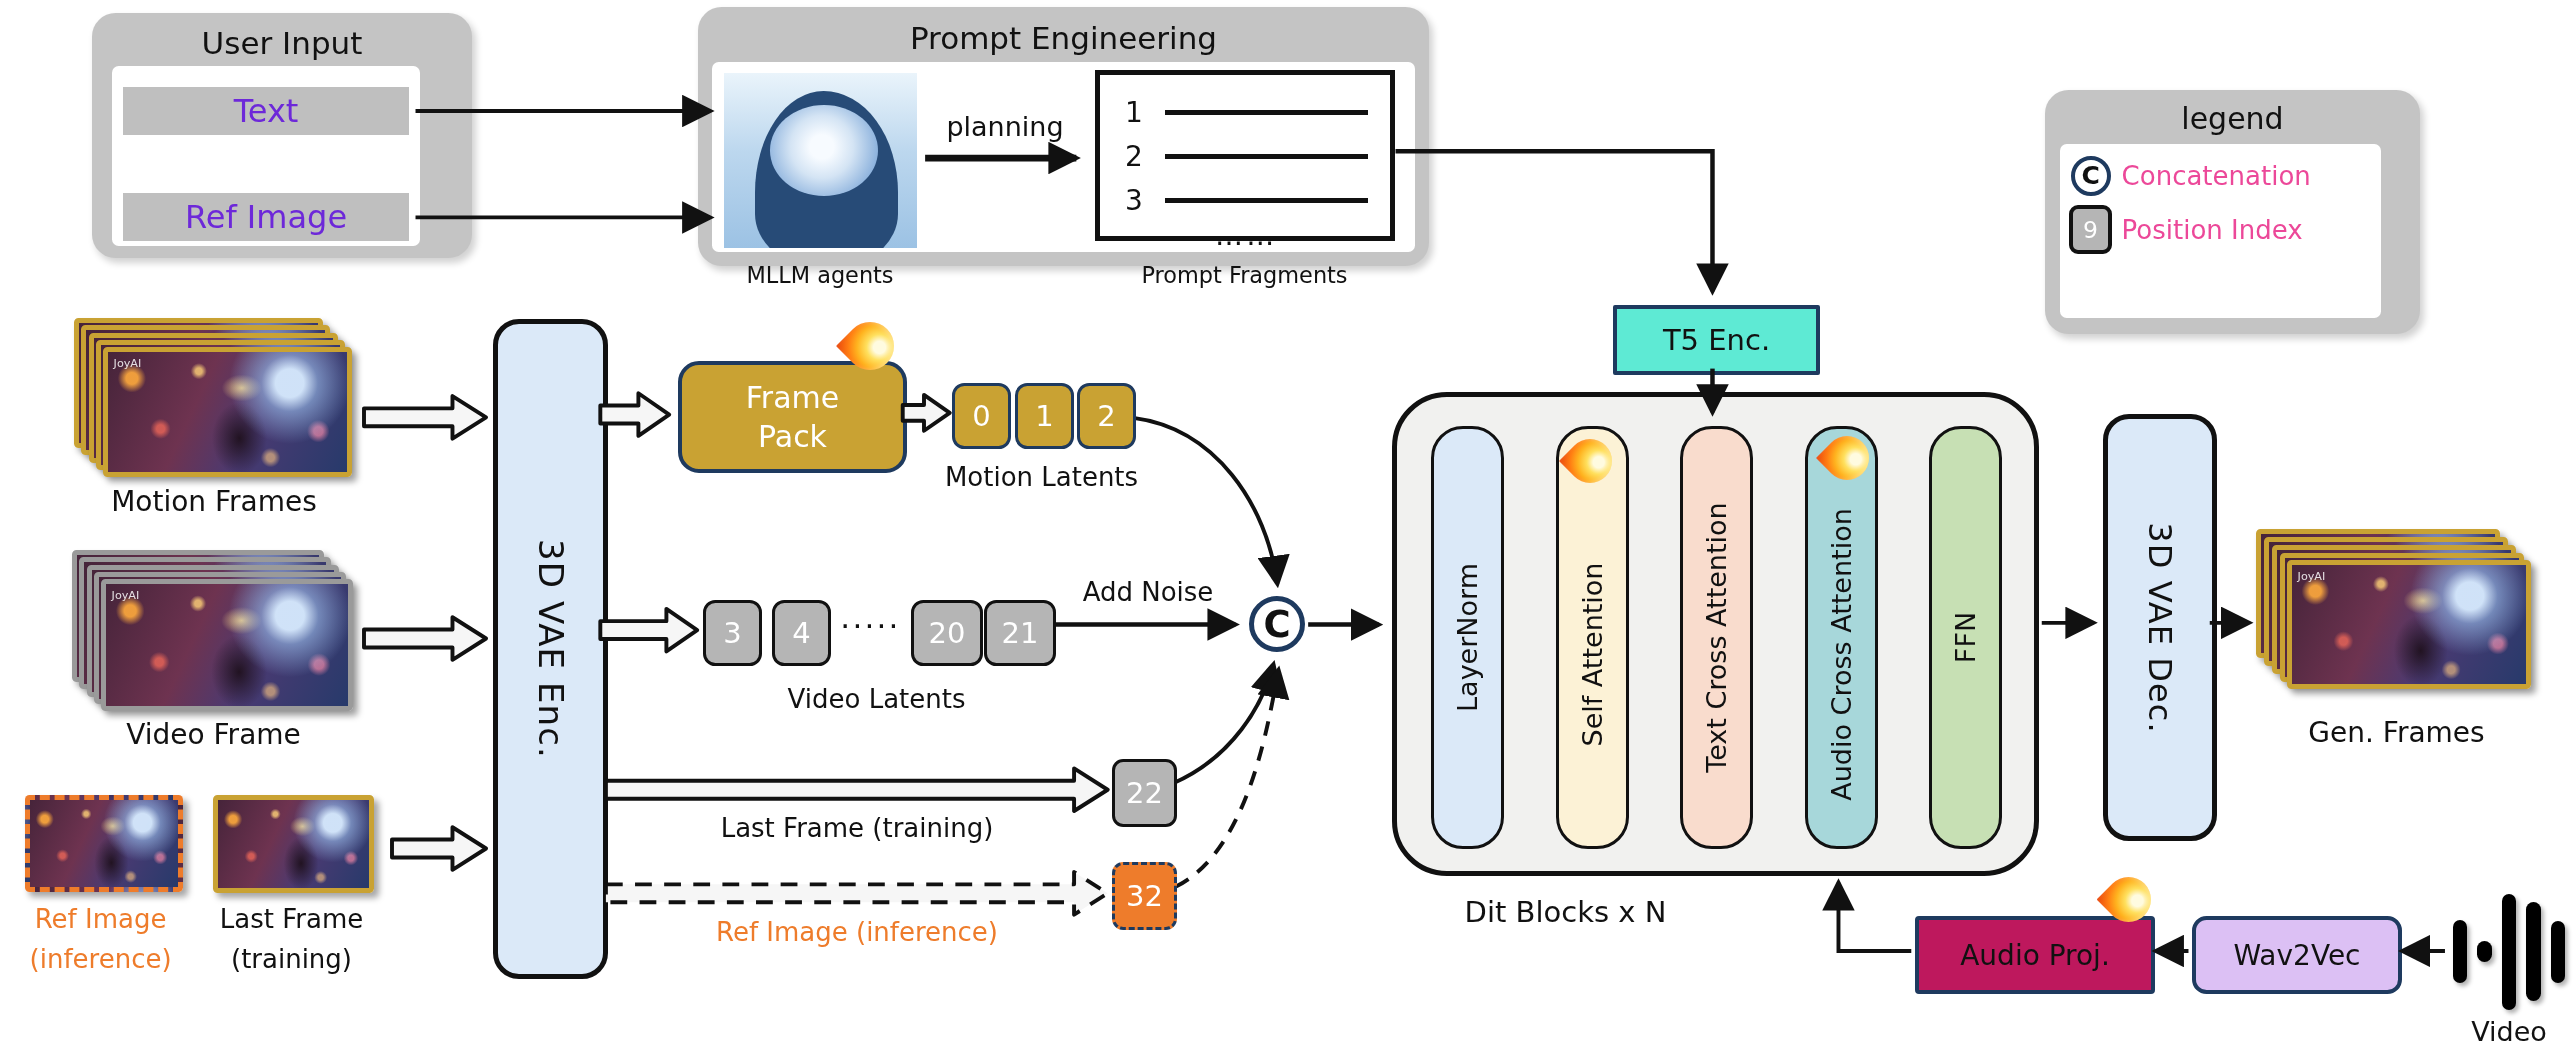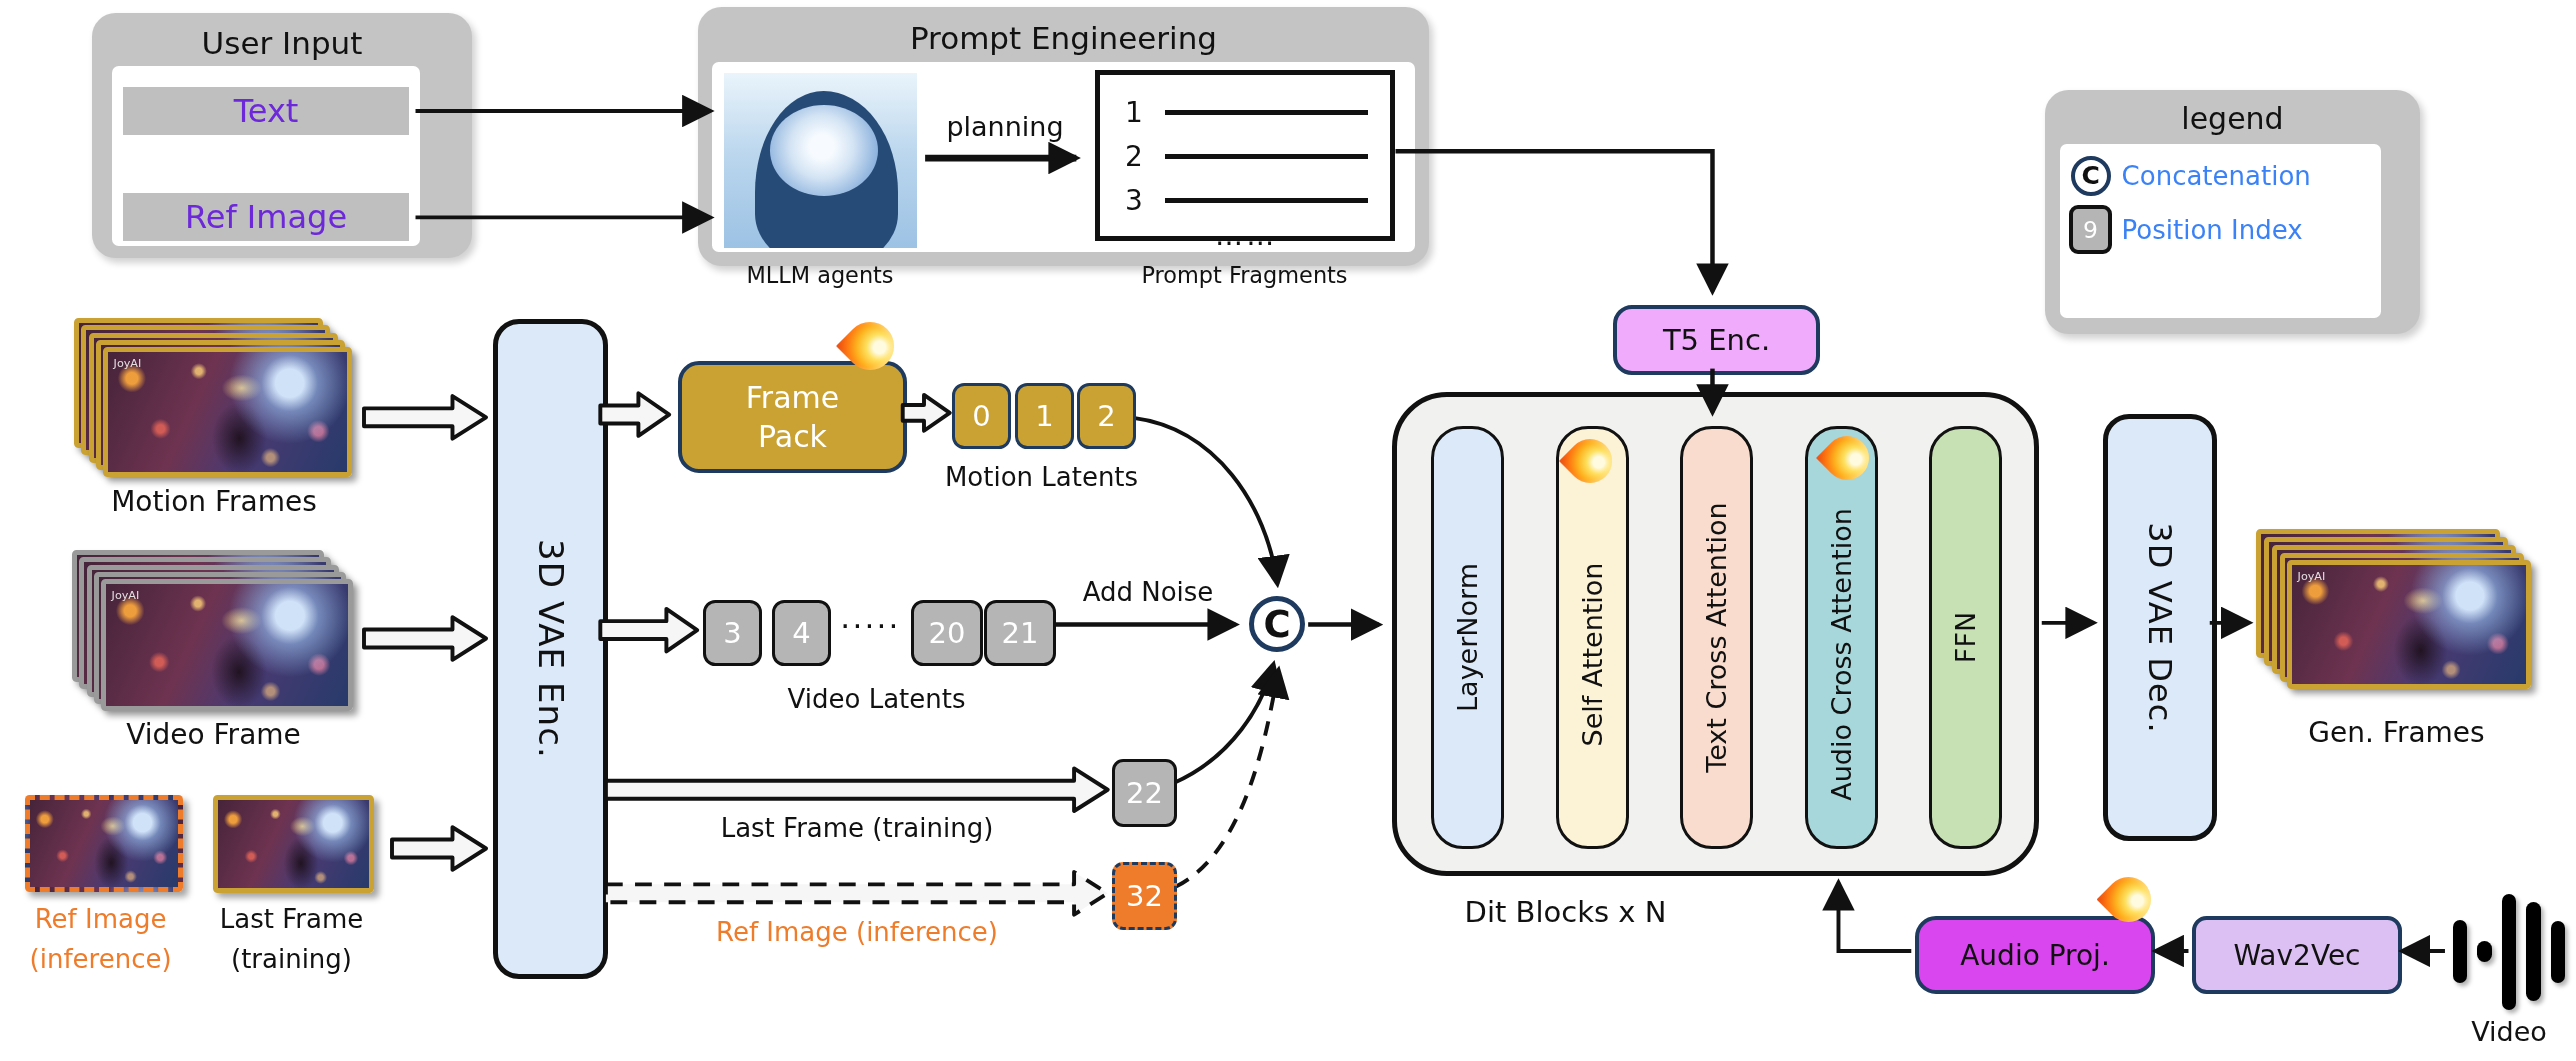--- a/index.html
+++ b/index.html
@@ -57,21 +57,21 @@
          background:radial-gradient(circle at 62% 66%, #fffbe0 0 14%, #ffe05e 30%, #ffb31f 52%, #ff7d12 72%, #e8430c 100%);
          border-radius:2% 50% 50% 50%;transform:rotate(-45deg);
          box-shadow:inset -2.2px -2.2px 5.6px rgba(255,255,255,.35);}
   .flame.inpill{position:absolute;}
 
   
   .cicon{display:inline-flex;align-items:center;justify-content:center;background:#fff;
          border:4.5px solid #1e3a5f;border-radius:50%;font-weight:bold;color:#111;}
   .legend-row{display:flex;align-items:center;height:54px;}
   .legend-ic{width:62px;display:flex;align-items:center;justify-content:center;flex:0 0 62px;}
-  .legend-label{font-size:26px;color:#3b82f6;}
+  .legend-label{font-size:26px;color:#ec4899;}
   .posidx{display:inline-flex;align-items:center;justify-content:center;width:35px;height:41px;background:#b5b5b5;
           border:4.5px solid #111;border-radius:9px;color:#fff;font-size:23.5px;}
 
   
   #concat-node{position:absolute;left:1249px;top:596px;width:56px;height:56px;background:#fff;
                border:5px solid #1e3a5f;border-radius:50%;display:flex;align-items:center;justify-content:center;
                font-size:37px;font-weight:bold;color:#111;z-index:12;box-sizing:border-box;}
 
   
   #audio-icon{position:absolute;left:2453px;top:862px;width:112px;height:179px;display:flex;
@@ -209,21 +209,21 @@
   <div class="caption" style="left:745px;top:684px;width:263px;font-size:26px;">Video Latents</div>
   <div class="caption" style="left:1053px;top:577px;width:190px;font-size:26px;">Add Noise</div>
 
   <div class="latent gray" style="left:1112px;top:759px;width:59px;height:62px;border-radius:11.2px;">22</div>
   <div class="latent orange" style="left:1112px;top:862px;width:59px;height:62px;border-radius:11.2px;">32</div>
   <div class="caption" style="left:616px;top:813px;width:482px;font-size:26px;">Last Frame (training)</div>
   <div class="caption orange" style="left:616px;top:917px;width:482px;font-size:26px;">Ref Image (inference)</div>
 
   <div id="concat-node">C</div>
 
-  <div class="node" style="left:1613px;top:305px;width:199px;height:62px;background:#f0abfc;border-radius:19px;">T5 Enc.</div>
+  <div class="node" style="left:1613px;top:305px;width:199px;height:62px;background:#5eead4;border-radius:2px;">T5 Enc.</div>
 
   <div style="position:absolute;left:1392px;top:392px;width:647px;height:484px;background:#f1f1ef;border:5px solid #111;border-radius:55px;box-sizing:border-box;z-index:4;"></div>
   <div class="pill" style="left:1431px;top:426px;width:67px;height:417px;background:#dbe9f8;">
     <span class="vtext-ccw">LayerNorm</span>
   </div>
   <div class="pill" style="left:1556px;top:426px;width:67px;height:417px;background:#fcf2d6;">
     <span class="vtext-ccw" style="margin-top:34px;">Self Attention</span>
     <span class="flame inpill" style="left:9px;top:10px;width:44px;height:44px;"></span>
   </div>
   <div class="pill" style="left:1680px;top:426px;width:67px;height:417px;background:#f9dccd;">
@@ -245,21 +245,21 @@
     <div class="photo goldframe concert" style="left:0;top:0;width:234px;height:119px;"></div>
     <div class="photo goldframe concert" style="left:7.8px;top:7.8px;width:234px;height:119px;"></div>
     <div class="photo goldframe concert" style="left:15.7px;top:15.7px;width:234px;height:119px;"></div>
     <div class="photo goldframe concert" style="left:23.5px;top:23.5px;width:234px;height:119px;"></div>
     <div class="photo goldframe concert" style="left:31px;top:31px;width:234px;height:119px;">
       <span class="watermark">JoyAI</span>
     </div>
   </div>
   <div class="caption" style="left:2262px;top:716px;width:269px;">Gen. Frames</div>
 
-  <div class="node" style="left:1915px;top:916px;width:232px;height:70px;background:#d946ef;border-radius:21px;font-size:28px;">Audio Proj.</div>
+  <div class="node" style="left:1915px;top:916px;width:232px;height:70px;background:#be185d;border-radius:4px;font-size:28px;">Audio Proj.</div>
   <div class="flame" style="left:2106px;top:877px;width:45px;height:45px;"></div>
   <div class="node" style="left:2192px;top:916px;width:202px;height:70px;background:#dcc0f4;border-radius:14.6px;font-size:28px;">Wav2Vec</div>
   <div id="audio-icon">
     <div class="abar" style="height:63px;"></div>
     <div class="abar" style="height:21px;"></div>
     <div class="abar" style="height:116px;"></div>
     <div class="abar" style="height:99px;"></div>
     <div class="abar" style="height:62px;"></div>
   </div>
   <div class="caption" style="left:2453px;top:1016px;width:112px;font-size:27px;">Video</div>

